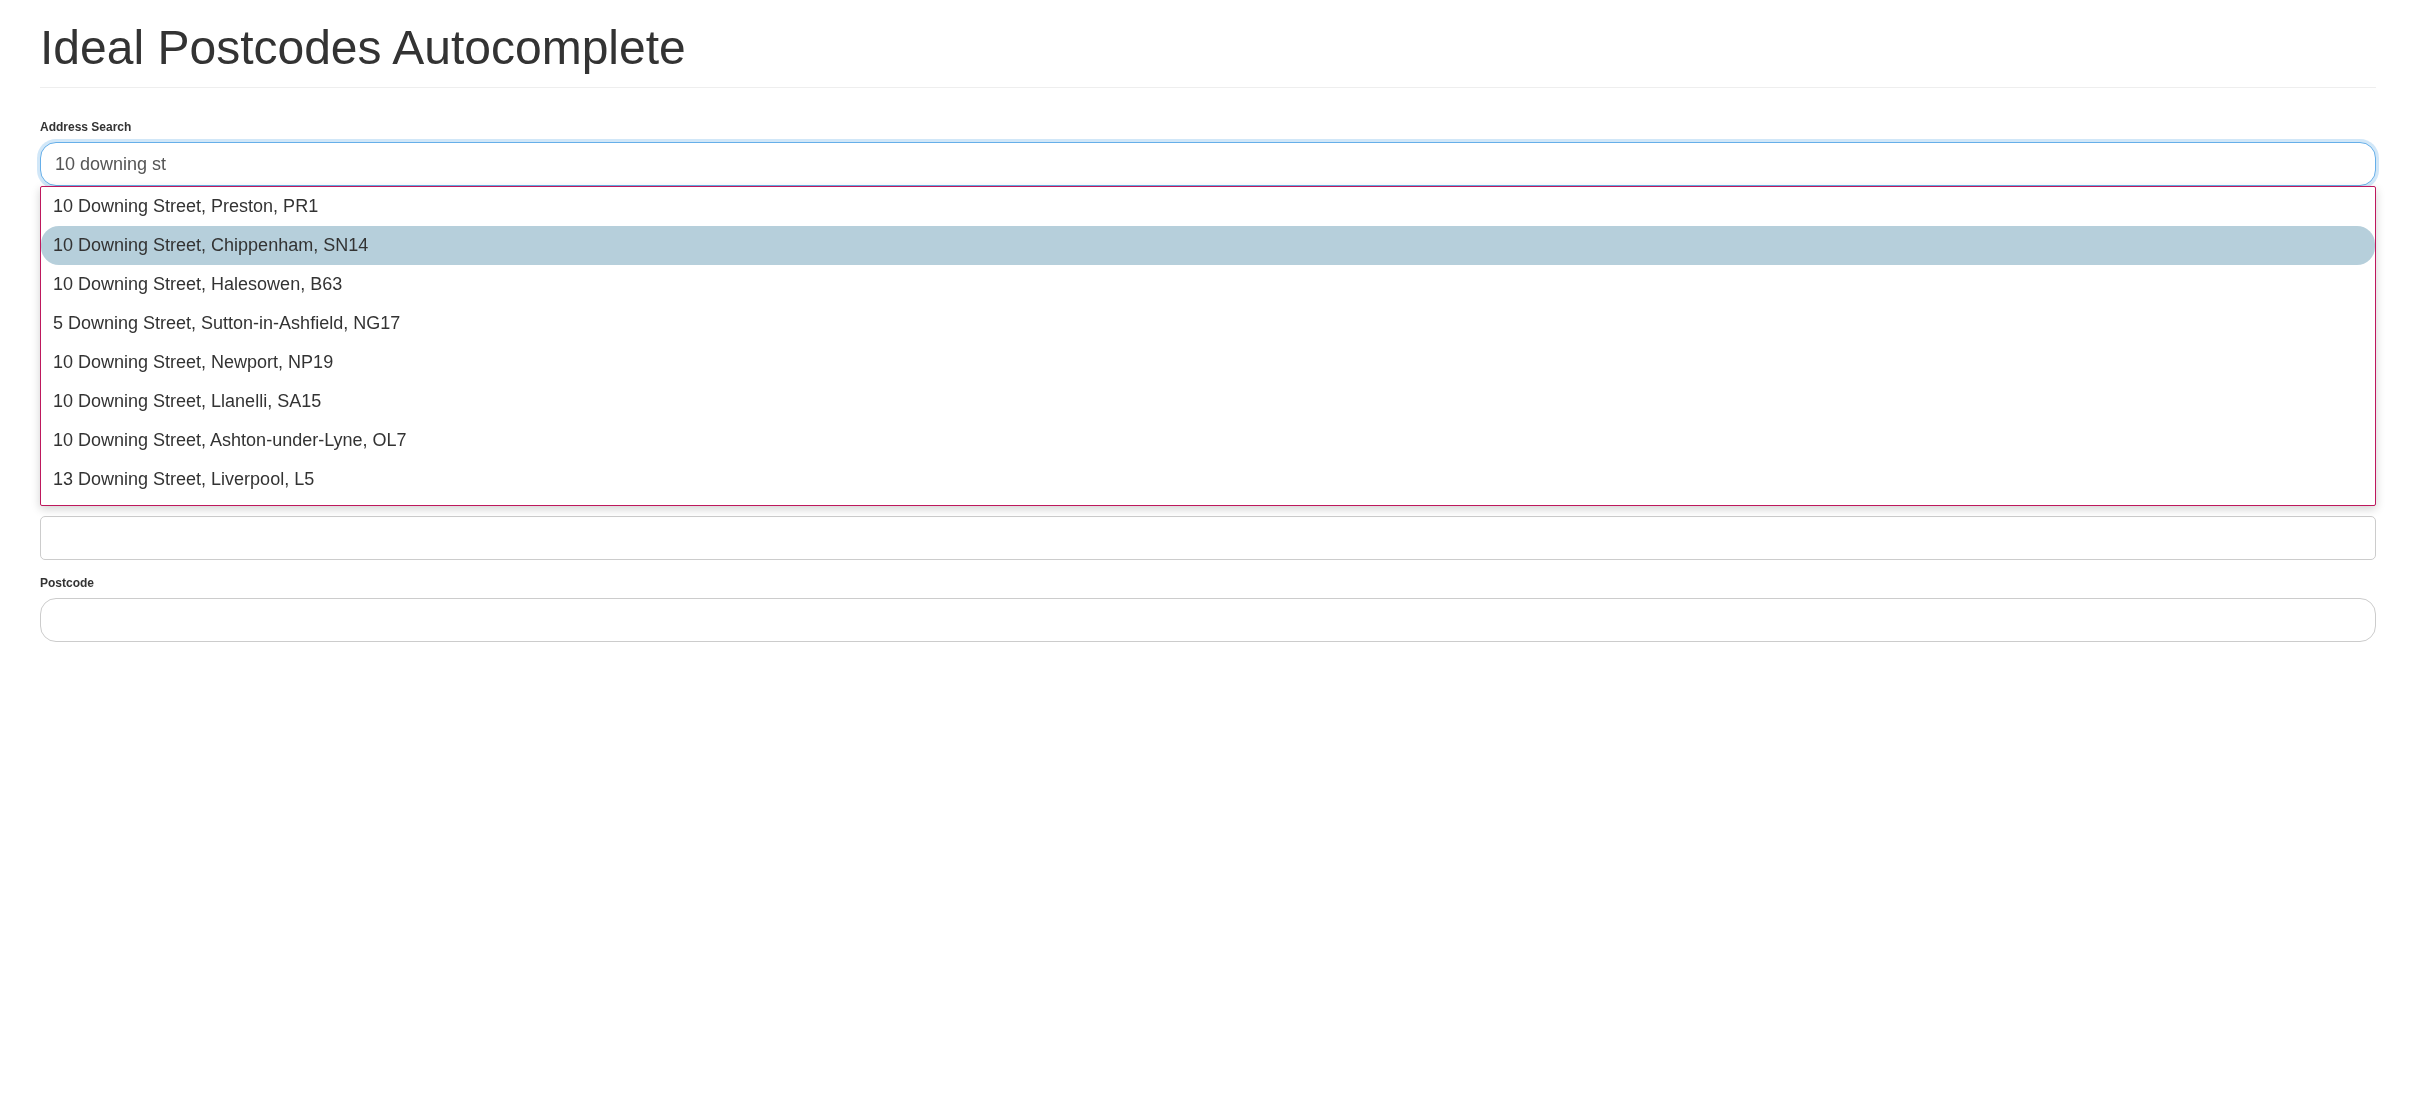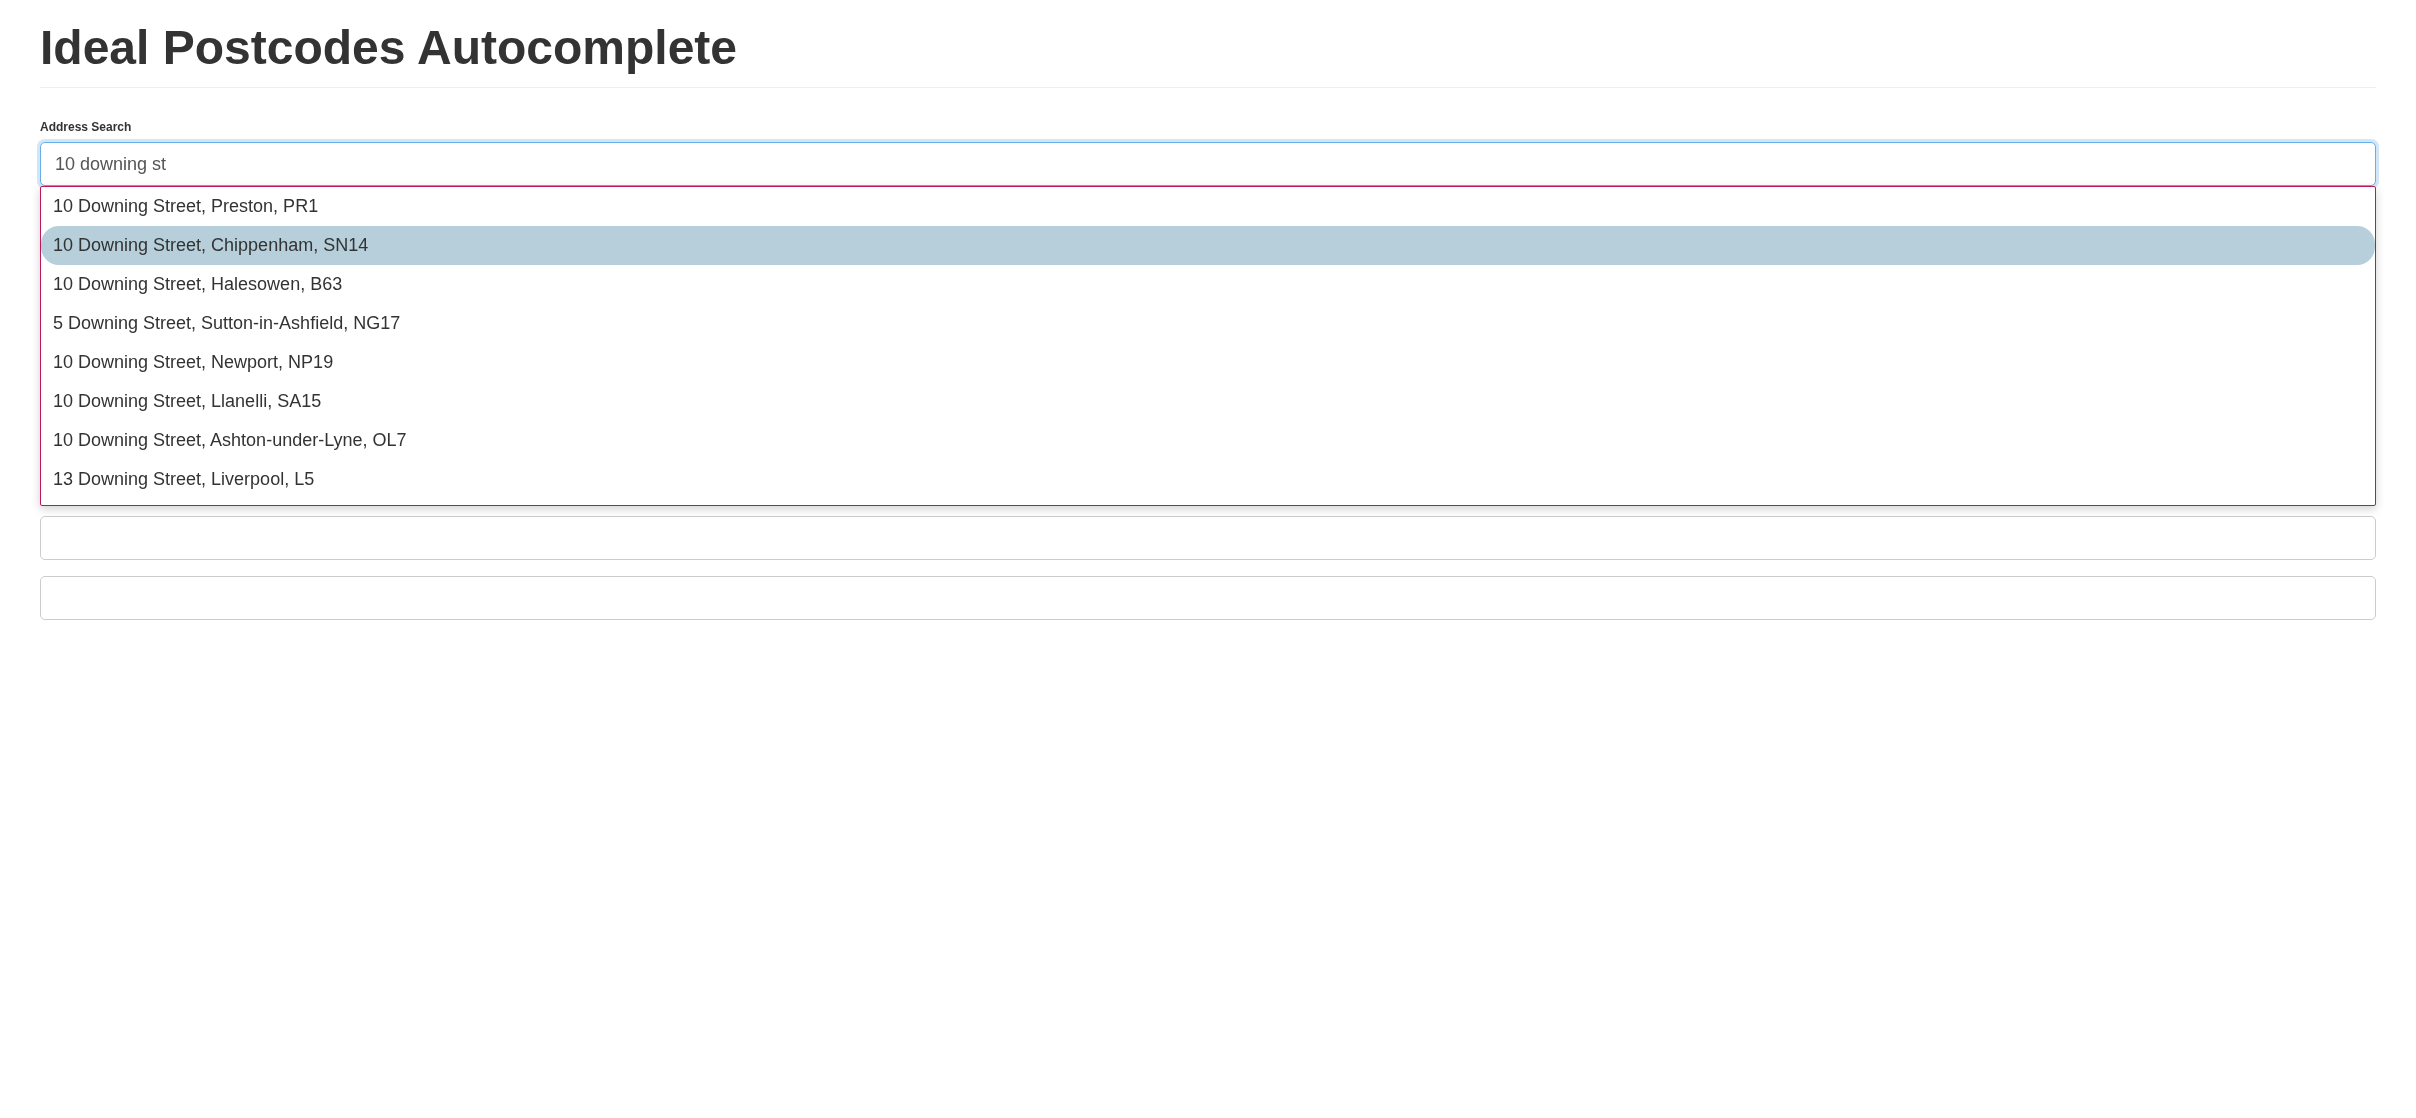--- a/index.html
+++ b/index.html
@@ -8,21 +8,21 @@
       padding: 0;
     }
     body {
       font-family: -apple-system, BlinkMacSystemFont, "Segoe UI", Helvetica, Arial, sans-serif;
       color: #333;
       background: #fff;
       padding: 20px 40px;
     }
     .page-title {
       font-size: 48px;
-      font-weight: 700;
+      font-weight: 400;
       color: #333;
       margin-bottom: 12px;
     }
     .divider {
       border: none;
       border-top: 1px solid #eee;
       margin-bottom: 32px;
     }
     .form-group {
       margin-bottom: 20px;
@@ -36,21 +36,21 @@
       margin-bottom: 8px;
     }
     .form-input {
       width: 100%;
       height: 44px;
       padding: 8px 14px;
       font-size: 18px;
       color: #555;
       background: #fff;
       border: 1px solid #ccc;
-      border-radius: 5px;
+      border-radius: 16px;
       outline: none;
     }
     .form-input.focused {
       border-color: #66afe9;
       box-shadow: 0 0 0 3px rgba(102,175,233,0.3);
     }
     .dropdown-wrap {
       position: relative;
     }
     .dropdown {
@@ -118,15 +118,16 @@
       </ul>
   </div>
 </div>
 
 <div class="under-dropdown">
   <div class="hidden-input-group">
     <div class="hidden-input"></div>
   </div>
 
   <div class="form-group">
+    <label class="form-label">Postcode</label>
     <input type="text" class="form-input" value="" style="">
   </div>
 </div>
 
 </body></html>

